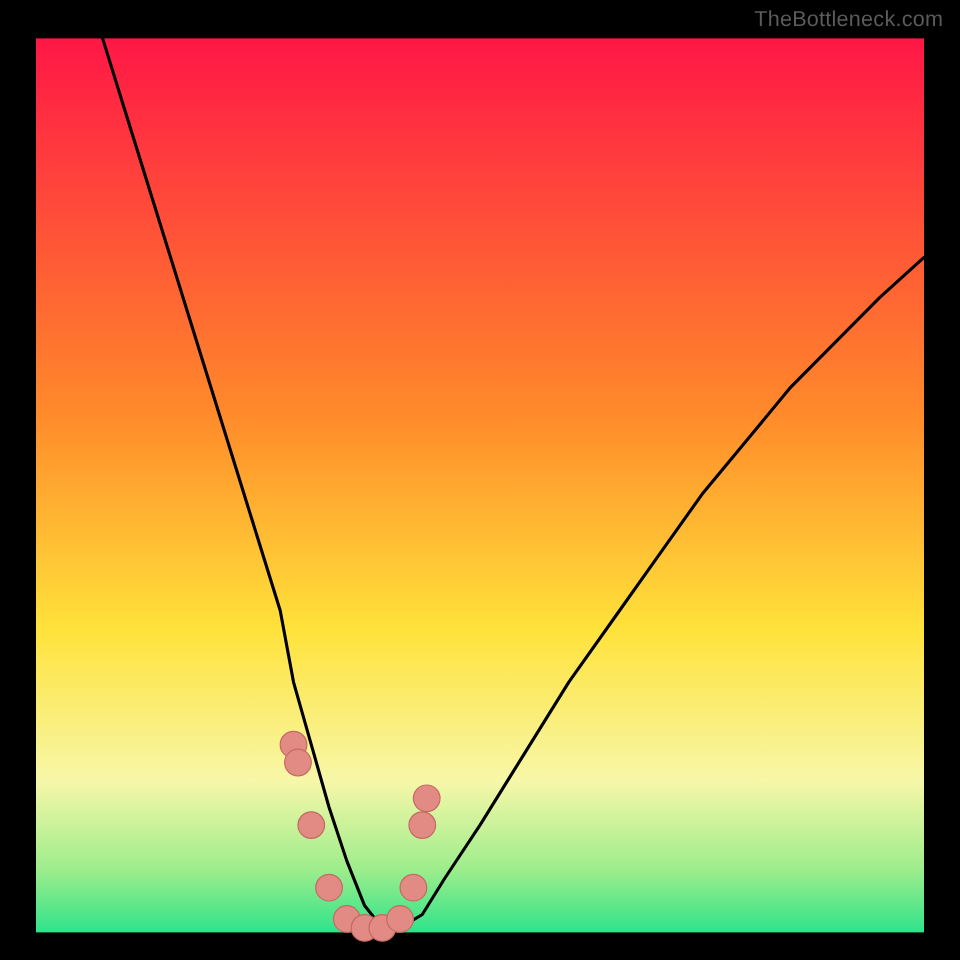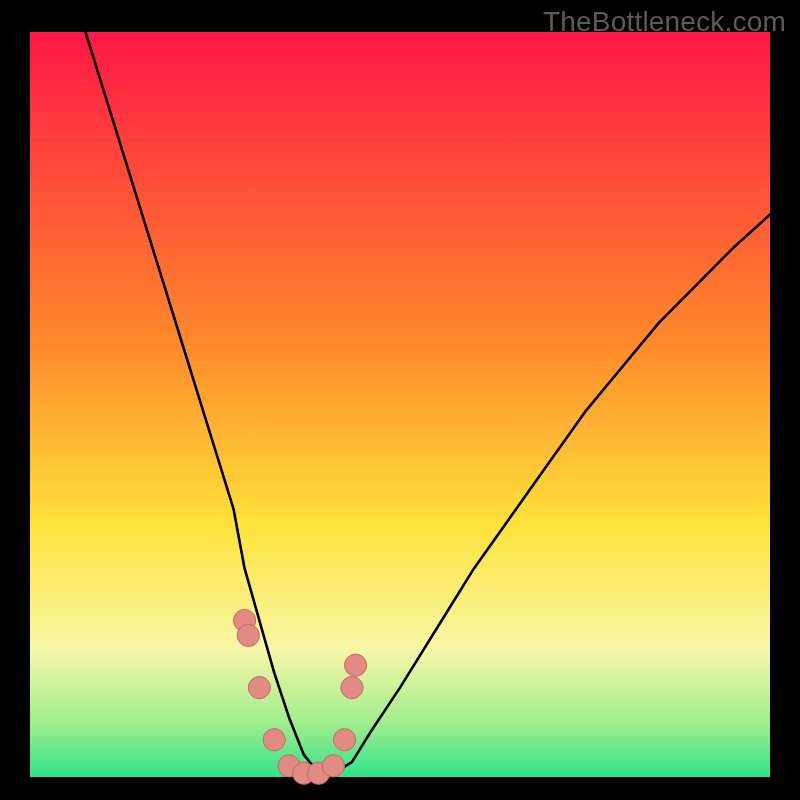--- a/index.html
+++ b/index.html
@@ -15,21 +15,21 @@
     position: relative;
     width: 800px;
     height: 800px;
     background: #000;
   }
   .watermark {
     position: absolute;
     top: 6px;
     right: 14px;
     color: #5b5b5b;
-    font-size: 28px;
+    font-size: 18px;
     font-weight: 500;
     letter-spacing: 0.2px;
     user-select: none;
   }
   .plot-svg {
     position: absolute;
     left: 0;
     top: 0;
   }
 </style>

